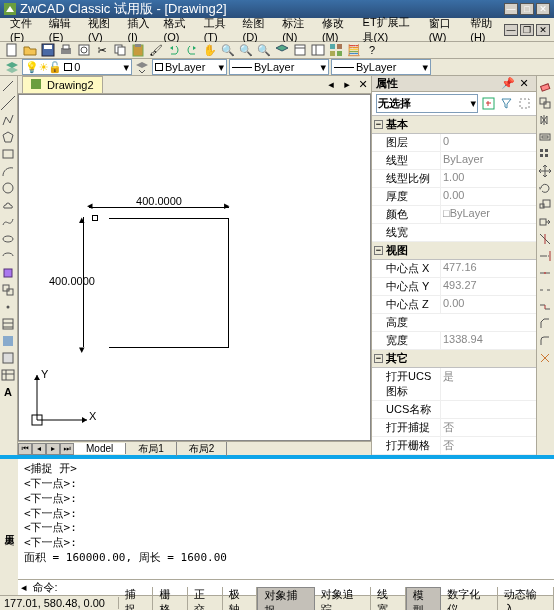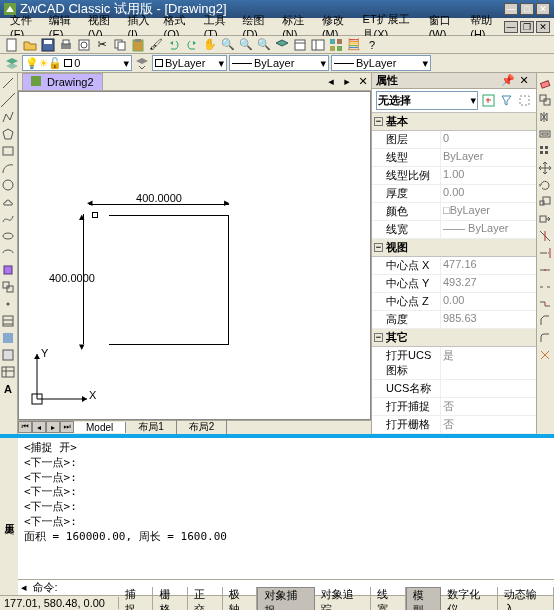--- a/index.html
+++ b/index.html
@@ -2,31 +2,31 @@
 <html><head>
 <meta charset="utf-8">
 <style>
 * { margin: 0; padding: 0; box-sizing: border-box; font-family: "Microsoft YaHei", SimSun, Arial, sans-serif; font-size: 11px; }
 body { background: #d4d0c8; width: 554px; height: 610px; overflow: hidden; display: flex; flex-direction: column; }
 .title-bar { background: linear-gradient(#3a6ea5, #2a4e7a); height: 18px; display: flex; align-items: center; padding: 0 4px; color: #fff; }
 .title-bar .icon { width: 12px; height: 12px; margin-right: 4px; }
 .title-bar .title { flex: 1; font-size: 13px; }
 .win-btns { display: flex; gap: 2px; }
 .win-btn { width: 14px; height: 12px; background: #d4d0c8; border: 1px solid #555; display: flex; align-items: center; justify-content: center; font-size: 9px; cursor: pointer; }
-.menu-bar { background: #ece9d8; height: 18px; display: flex; align-items: center; padding: 0 4px; border-bottom: 1px solid #aca899; }
+.menu-bar { background: #ece9d8; height: 24px; display: flex; align-items: center; padding: 0 4px; border-bottom: 1px solid #aca899; }
 .menu-item { padding: 2px 6px; cursor: pointer; }
 .toolbar { background: #ece9d8; height: 20px; display: flex; align-items: center; gap: 2px; padding: 0 4px; border-bottom: 1px solid #aca899; }
 .tb-btn { width: 16px; height: 16px; display: flex; align-items: center; justify-content: center; cursor: pointer; border: 1px solid transparent; }
 .layer-combo { display: flex; align-items: center; border: 1px solid #7f9db9; background: #fff; padding: 1px 2px; height: 16px; }
 .main { flex: 1; display: flex; position: relative; }
 .left-tools { width: 18px; background: #ece9d8; border-right: 1px solid #aca899; display: flex; flex-direction: column; gap: 1px; padding-top: 2px; }
 .vt-btn { width: 16px; height: 16px; display: flex; align-items: center; justify-content: center; cursor: pointer; }
 .center { flex: 1; display: flex; flex-direction: column; background: #fff; }
 .doc-tab-bar { height: 18px; background: #ece9d8; border-bottom: 1px solid #aca899; display: flex; align-items: center; }
-.doc-tab { padding: 2px 8px; background: #c4b5fd; border: 1px solid #aca899; border-bottom: none; margin-left: 4px; }
+.doc-tab { padding: 2px 8px; background: #fef9c3; border: 1px solid #aca899; border-bottom: none; margin-left: 4px; }
 .doc-tab .icon { margin-right: 3px; }
 .canvas { flex: 1; background: #fff; position: relative; border: 1px solid #888; }
 .dimension { position: absolute; font-size: 10px; }
 .rect { position: absolute; border: 1px solid #000; }
 .ucs { position: absolute; left: 8px; bottom: 8px; }
 .model-tabs { height: 14px; background: #ece9d8; display: flex; align-items: center; border-top: 1px solid #aca899; }
 .mt-btn { width: 14px; height: 12px; display: flex; align-items: center; justify-content: center; border: 1px solid #888; background: #d4d0c8; cursor: pointer; font-size: 8px; }
 .mt-tab { padding: 0 12px; font-size: 10px; border-right: 1px solid #888; cursor: pointer; }
 .right-panel { width: 165px; background: #ece9d8; border-left: 1px solid #aca899; display: flex; flex-direction: column; }
 .panel-head { height: 16px; display: flex; align-items: center; padding: 0 4px; background: #e0dcd0; border-bottom: 1px solid #aca899; }
@@ -424,21 +424,20 @@
           <div class="prop-row">
             <div class="prop-k">厚度</div>
             <div class="prop-v">0.00</div>
           </div>
           <div class="prop-row">
             <div class="prop-k">颜色</div>
             <div class="prop-v">□ByLayer</div>
           </div>
           <div class="prop-row">
             <div class="prop-k">线宽</div>
-            <div class="prop-v">—— ByLayer</div>
           </div>
         </div>
       <div class="prop-cat">
           <span class="minus">−</span>
           <span>视图</span>
         </div>
       <div id="view-rows">
           <div class="prop-row">
             <div class="prop-k">中心点 X</div>
             <div class="prop-v">477.16</div>
@@ -446,21 +445,24 @@
           <div class="prop-row">
             <div class="prop-k">中心点 Y</div>
             <div class="prop-v">493.27</div>
           </div>
           <div class="prop-row">
             <div class="prop-k">中心点 Z</div>
             <div class="prop-v">0.00</div>
           </div>
           <div class="prop-row">
             <div class="prop-k">高度</div>
-            <div class="prop-v">985.63</div>
+          </div>
+          <div class="prop-row">
+            <div class="prop-k">宽度</div>
+            <div class="prop-v">1338.94</div>
           </div>
         </div>
       <div class="prop-cat">
           <span class="minus">−</span>
           <span>其它</span>
         </div>
       <div id="other-rows">
           <div class="prop-row">
             <div class="prop-k">打开UCS图标</div>
             <div class="prop-v">是</div>

